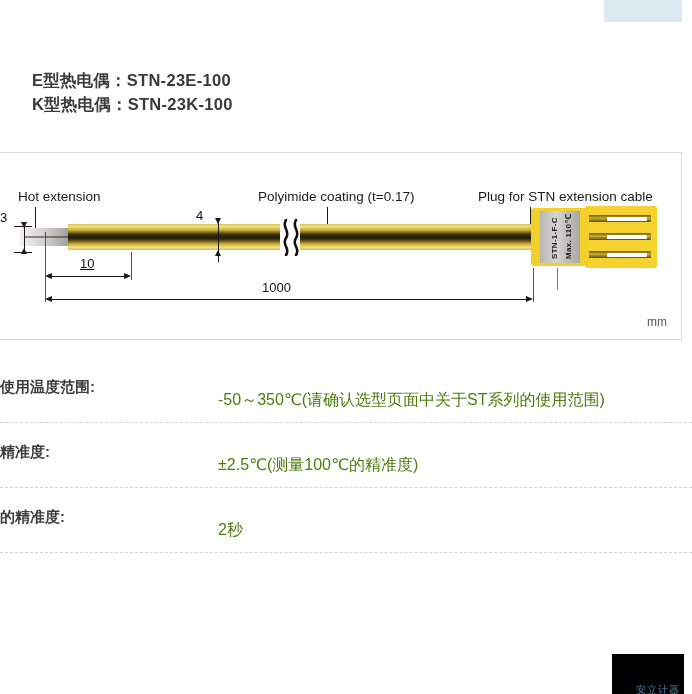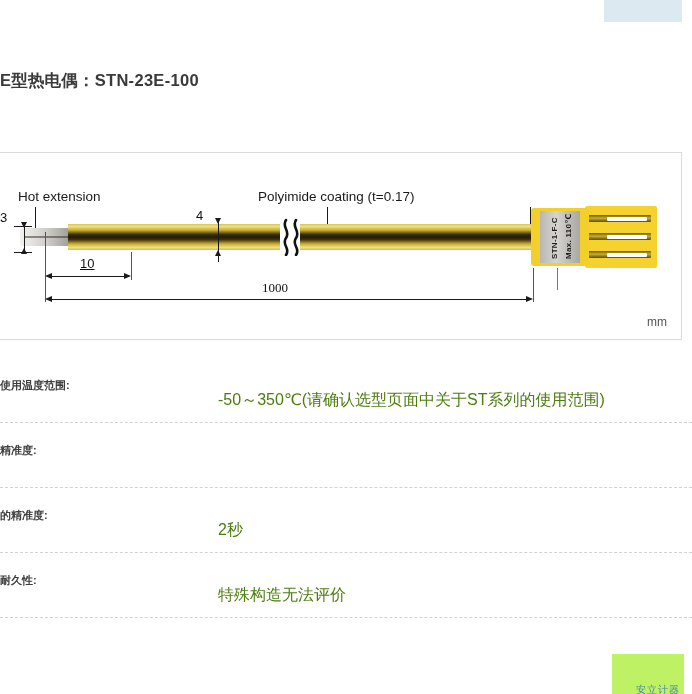--- a/index.html
+++ b/index.html
@@ -19,39 +19,39 @@
     background:#dce9f0;
   }
   .chip-tr .chip-txt{
     position:absolute;top:2px;right:4px;
     font-size:9px;color:#8fb4c8;letter-spacing:1px;
     white-space:nowrap;
   }
   .chip-br{
     position:absolute;bottom:0px;right:8px;
     width:72px;height:40px;
-    background:#bef264;
+    background:#000000;
   }
   .chip-br .chip-txt{
     position:absolute;bottom:-3px;right:4px;
     font-size:10px;color:#4a86a8;letter-spacing:1px;
     white-space:nowrap;
   }
 
   
   .models{
     position:absolute;left:0px;top:68px;
     font-weight:bold;
     font-size:16.5px;
     color:#3a3a3a;
     line-height:24px;
     letter-spacing:0.2px;
     white-space:nowrap;
   }
-  .models .row{display:block;}
+  .models .row{display:block;margin-left:32px;}
   .models .code{letter-spacing:0.3px;}
 
   
   .diagram{
     position:absolute;left:-10px;top:152px;
     width:692px;height:188px;
     border-top:1px solid #dadada;
     border-bottom:1px solid #dadada;
     border-right:1px solid #dadada;
     box-sizing:border-box;
@@ -195,46 +195,50 @@
     position:absolute;left:0;top:358px;width:692px;
   }
   .spec-row{
     position:relative;
     height:64px;
     border-bottom:1px dashed #d2d2d2;
   }
   .spec-row:last-child{border-bottom:1px dashed #d2d2d2;}
   .spec-key{
     position:absolute;left:0px;top:20px;
-    font-size:11px;font-weight:bold;color:#3e3e3e;
+    font-size:15px;font-weight:bold;color:#3e3e3e;
     white-space:nowrap;
   }
   .spec-val{
     position:absolute;left:218px;top:32px;
     font-size:16px;color:#4d7c0f;
     white-space:nowrap;
   }
 </style>
 </head>
 <body>
 
 <div class="chip-tr">
   <div class="chip-txt">安立</div>
 </div>
 
 <div class="models">
   <span class="row">
     <span>E型热电偶：</span><span class="code">STN-23E-100</span>
   </span>
+  <span class="row">
+    <span>K型热电偶：</span><span class="code">STN-23K-100</span>
+  </span>
 </div>
 
 <div class="diagram">
 
   <div class="dg-label" id="lbl-hot">Hot extension</div>
   <div class="dg-label" id="lbl-poly">Polyimide coating (t=0.17)</div>
+  <div class="dg-label" id="lbl-plug">Plug for STN extension cable</div>
 
   <div class="leader vline" style="left:45px;top:54px;height:28px;"></div>
   <div class="dot" style="left:43px;top:80px;"></div>
 
   <div class="leader vline" style="left:337px;top:54px;height:20px;"></div>
   <div class="arrowdown" style="left:333.5px;top:72px;"></div>
 
   <div class="leader vline" style="left:540px;top:54px;height:20px;"></div>
   <div class="arrowdown" style="left:536.5px;top:72px;"></div>
 
@@ -286,40 +290,37 @@
 <div class="leader hline" style="left:48px;top:276px;width:80px;"></div>
 <div class="arrowleft" style="left:45px;top:272.5px;"></div>
 <div class="arrowright" style="left:124px;top:272.5px;"></div>
 <div class="dim-txt" style="left:80px;top:256px;text-decoration:underline;">10</div>
 
 <div class="leader vline" style="left:45px;top:280px;height:22px;background:#555;"></div>
 <div class="leader vline" style="left:533px;top:268px;height:34px;background:#555;"></div>
 <div class="leader hline" style="left:48px;top:299px;width:482px;"></div>
 <div class="arrowleft" style="left:45px;top:295.5px;"></div>
 <div class="arrowright" style="left:526px;top:295.5px;"></div>
-<div class="dim-txt" style="left:262px;top:280px;font-family:Liberation Serif, serif;">1000</div>
+<div class="dim-txt" style="left:262px;top:280px;">1000</div>
 
 <div class="specs">
 
   <div class="spec-row">
     <div class="spec-key">使用温度范围:</div>
     <div class="spec-val">-50～350℃(请确认选型页面中关于ST系列的使用范围)</div>
   </div>
 
   <div class="spec-row">
     <div class="spec-key">精准度:</div>
+    <div class="spec-val">±2.5℃(测量100℃的精准度)</div>
   </div>
 
   <div class="spec-row">
     <div class="spec-key">的精准度:</div>
     <div class="spec-val">2秒</div>
   </div>
 
-  <div class="spec-row">
-    <div class="spec-key">耐久性:</div>
-    <div class="spec-val">特殊构造无法评价</div>
-  </div>
 
 </div>
 
 <div class="chip-br">
   <div class="chip-txt">安立计器</div>
 </div>
 
 </body></html>

